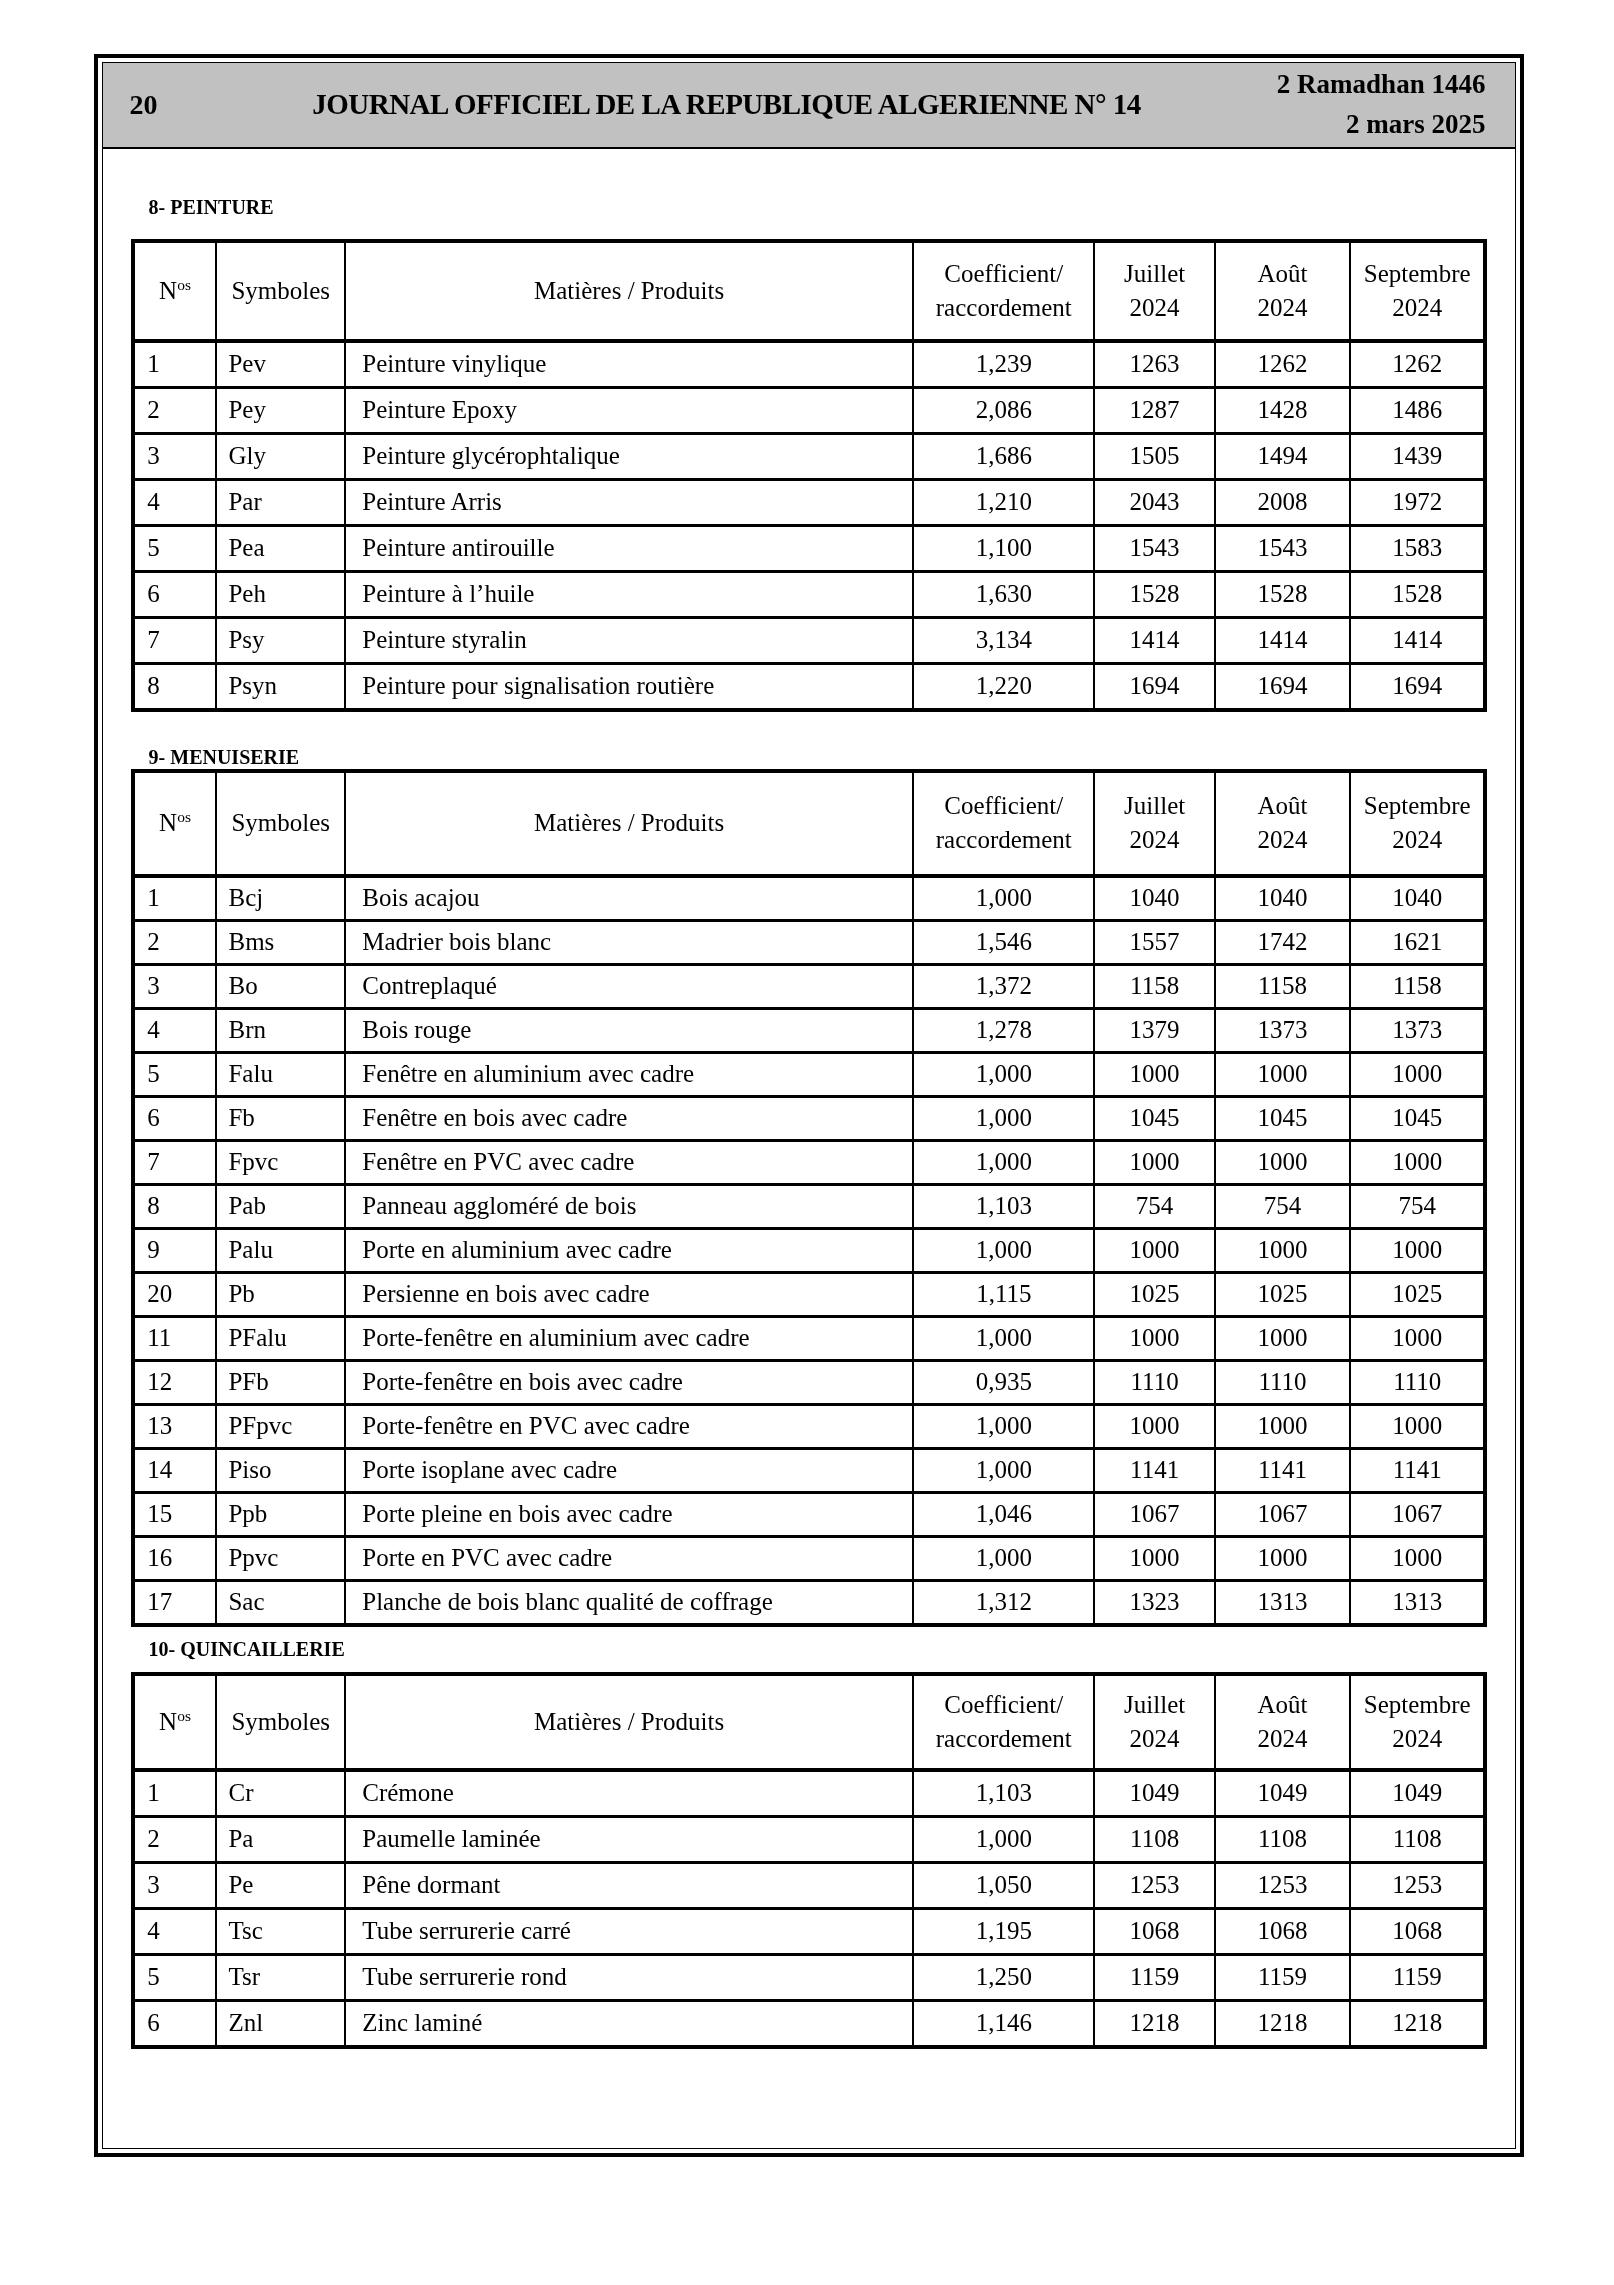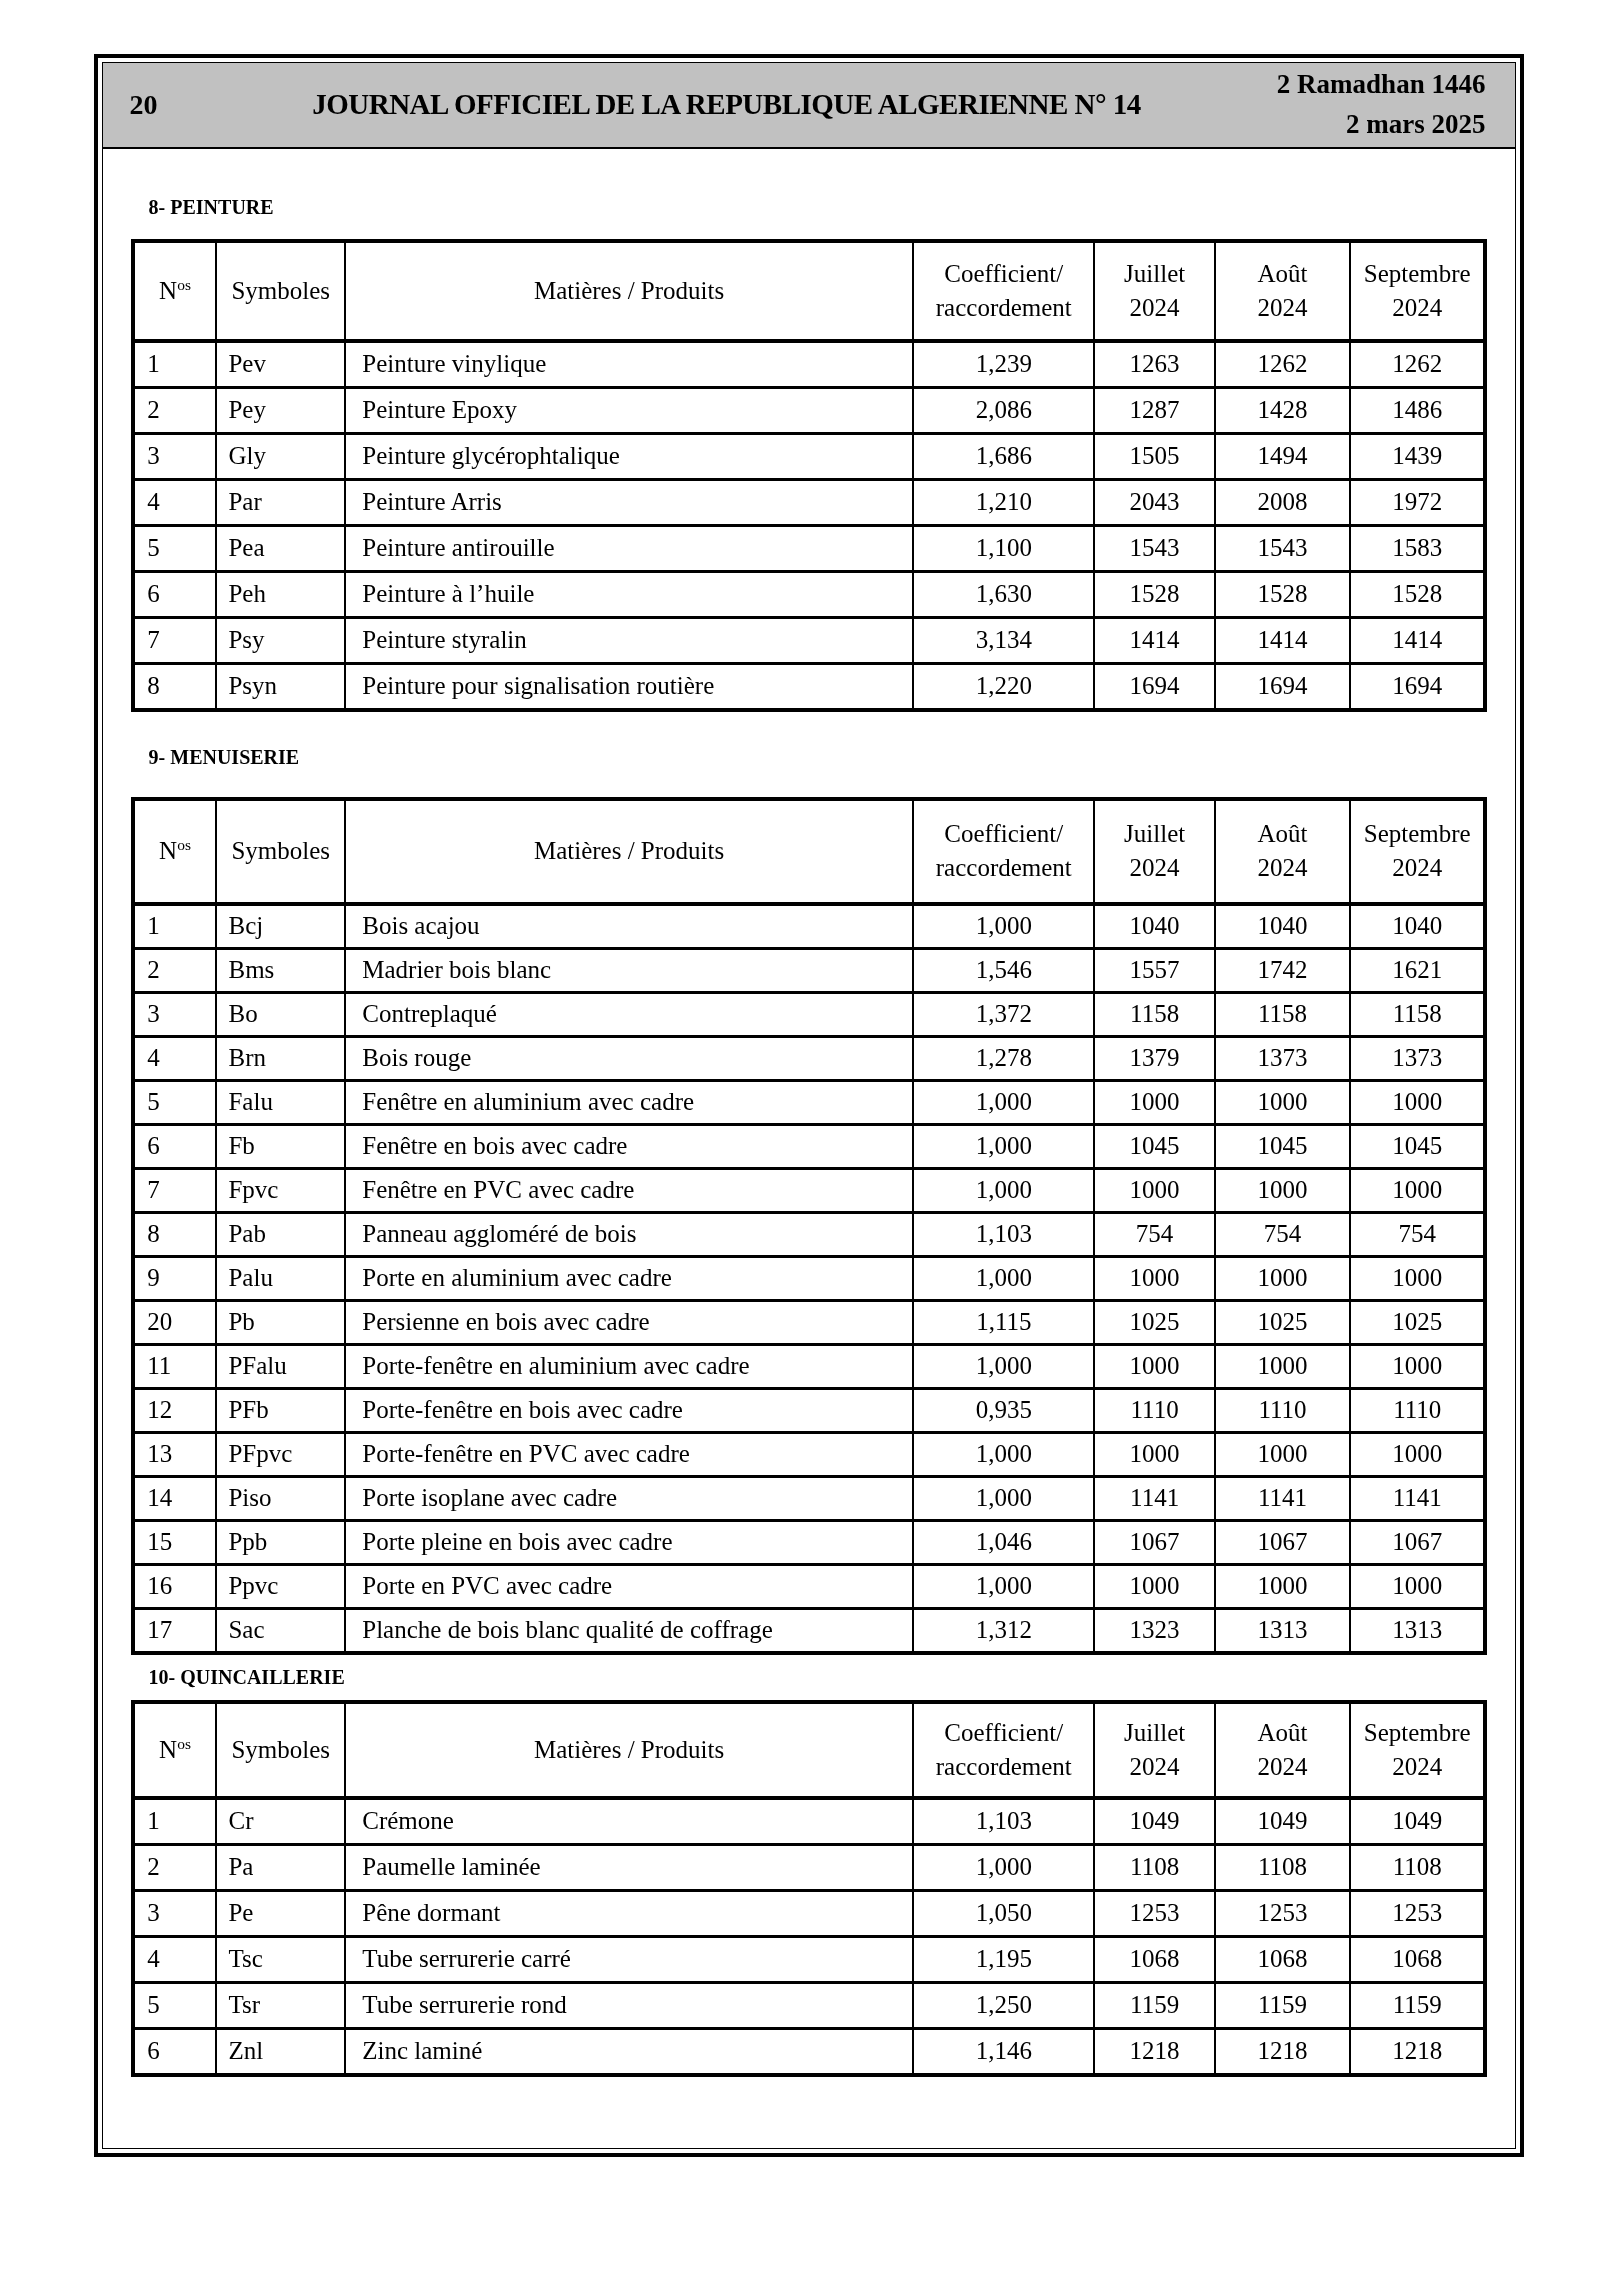--- a/index.html
+++ b/index.html
@@ -50,21 +50,21 @@
   }
   .content{
     padding:0 28px;
   }
   .section-title{
     font-weight:bold;
     font-size:20px;
     margin-left:18px;
   }
   .st0{margin-top:47px;margin-bottom:20px;}
-  .st1{margin-top:34px;margin-bottom:28px;}
+  .st1{margin-top:34px;margin-bottom:0;}
   .st2{margin-top:11px;margin-bottom:11px;}
   table{
     width:100%;
     border-collapse:collapse;
     border:4.5px solid #000;
     table-layout:fixed;
   }
   th,td{
     border:2.7px solid #000;
     border-top-width:3.6px;

